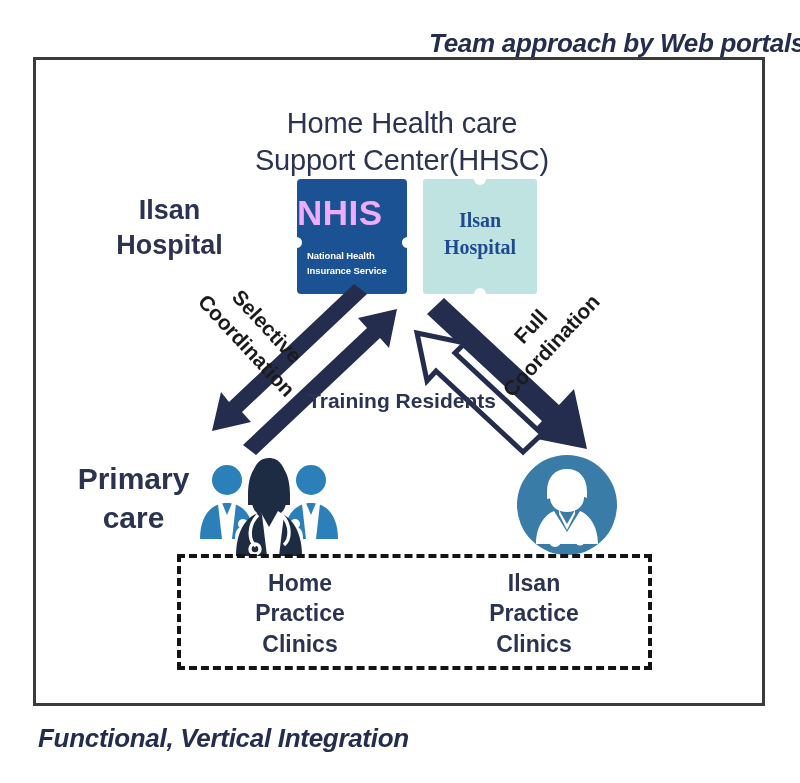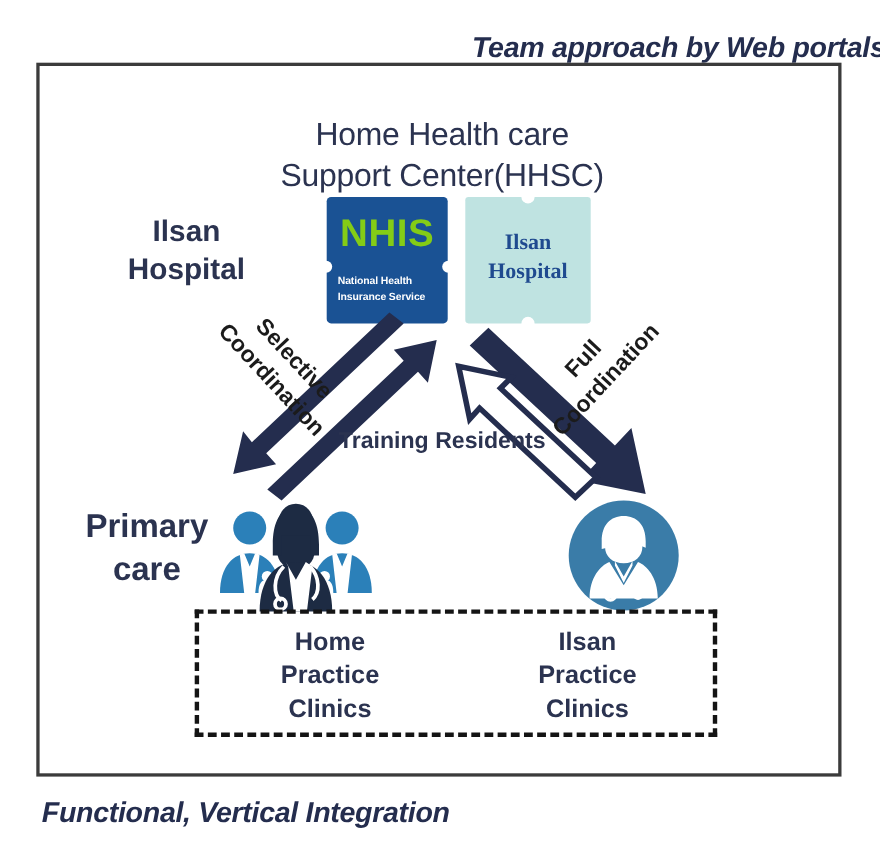--- a/index.html
+++ b/index.html
@@ -100,22 +100,22 @@
     border-radius: 50%;
     top: 58px;
   }
   .nhis-notch.left  { left: -6px; }
   .nhis-notch.right { right: -6px; }
 
   .nhis-word {
     position: absolute;
     left: 0; right: 0;
     top: 14px;
-    text-align: center;
-    color: #84cc16;
+    text-align: left;
+    color: #f0abfc;
     font-size: 35px;
     font-weight: bold;
     letter-spacing: 0.5px;
   }
   .nhis-sub {
     position: absolute;
     left: 10px;
     top: 70px;
     color: #ffffff;
     font-size: 9.5px;

